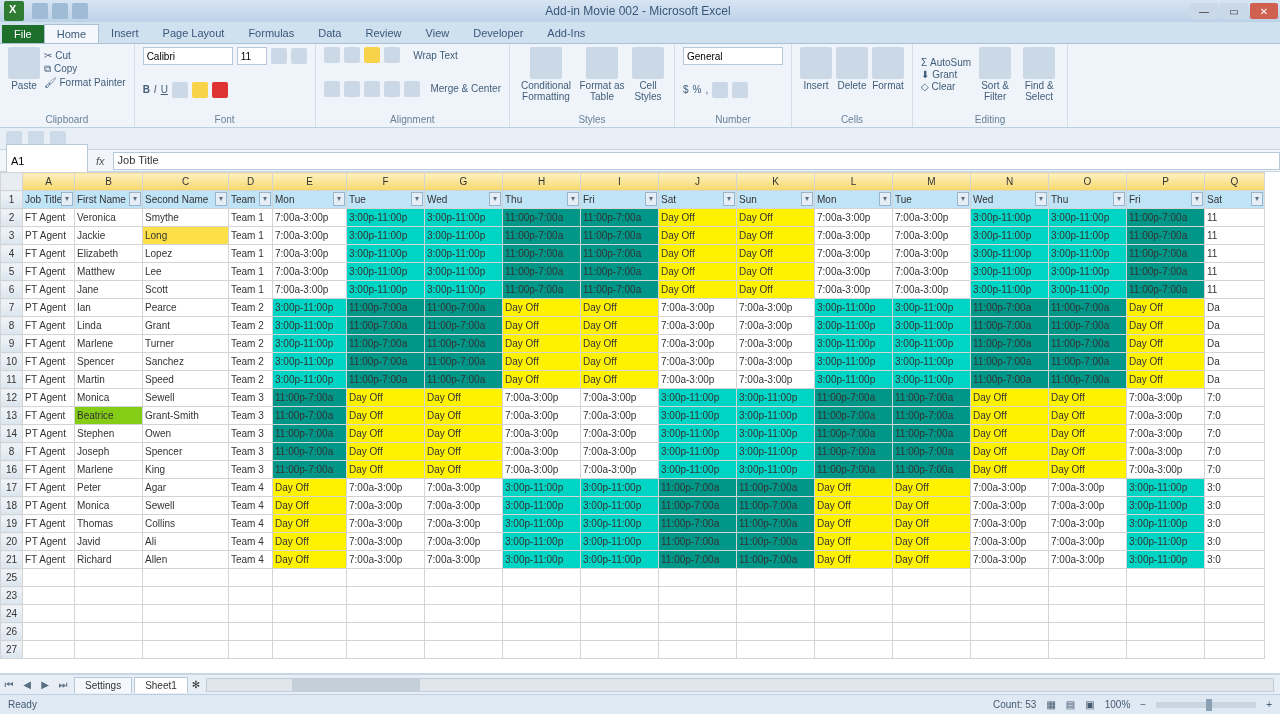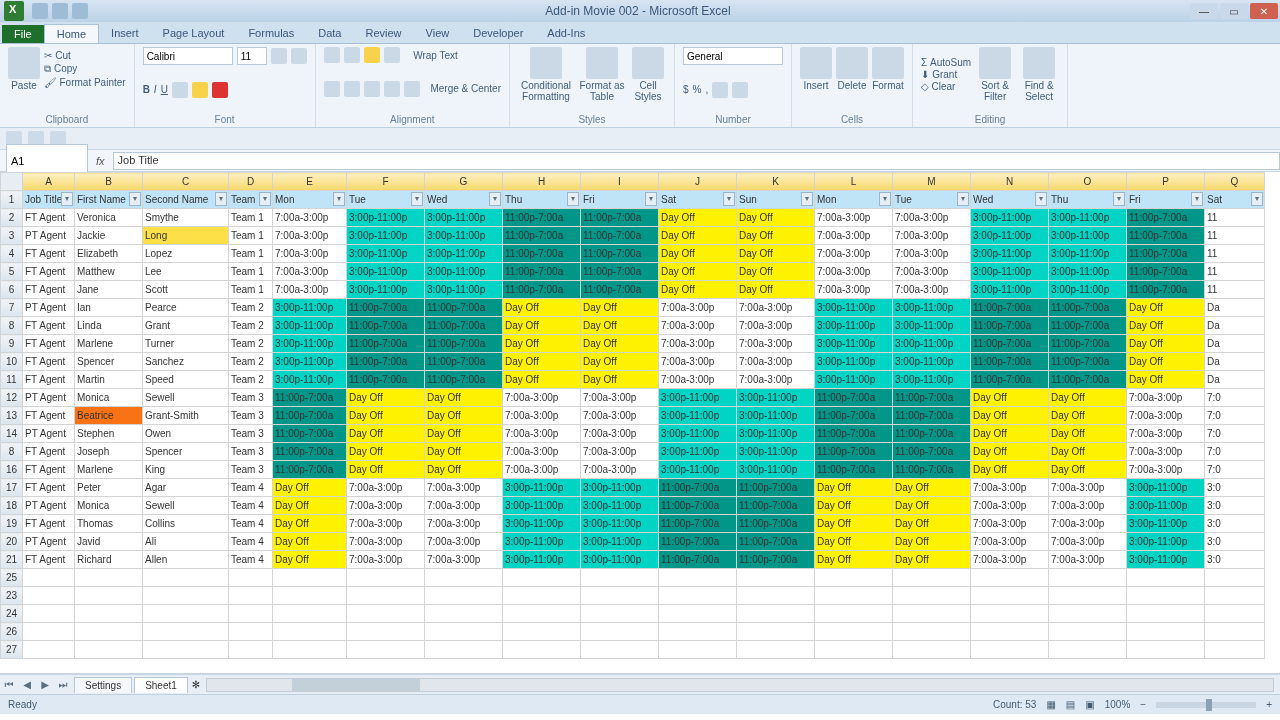--- a/index.html
+++ b/index.html
@@ -459,21 +459,21 @@
           <td style="background:#009688">11:00p-7:00a</td>
           <td style="background:#009688">11:00p-7:00a</td>
           <td style="background:#fff200">Day Off</td>
           <td style="background:#fff200">Day Off</td>
           <td style="background:#ffffff">7:00a-3:00p</td>
           <td style="background:#fff">7:0</td>
         </tr>
         <tr>
           <th class="rowh">13</th>
           <td style="background:#fff">FT Agent</td>
-          <td style="background:#f97316">Beatrice</td>
+          <td style="background:#84cc16">Beatrice</td>
           <td style="background:#fff">Grant-Smith</td>
           <td style="background:#fff">Team 3</td>
           <td style="background:#009688">11:00p-7:00a</td>
           <td style="background:#fff200">Day Off</td>
           <td style="background:#fff200">Day Off</td>
           <td style="background:#ffffff">7:00a-3:00p</td>
           <td style="background:#ffffff">7:00a-3:00p</td>
           <td style="background:#00d4c4">3:00p-11:00p</td>
           <td style="background:#00d4c4">3:00p-11:00p</td>
           <td style="background:#009688">11:00p-7:00a</td>

